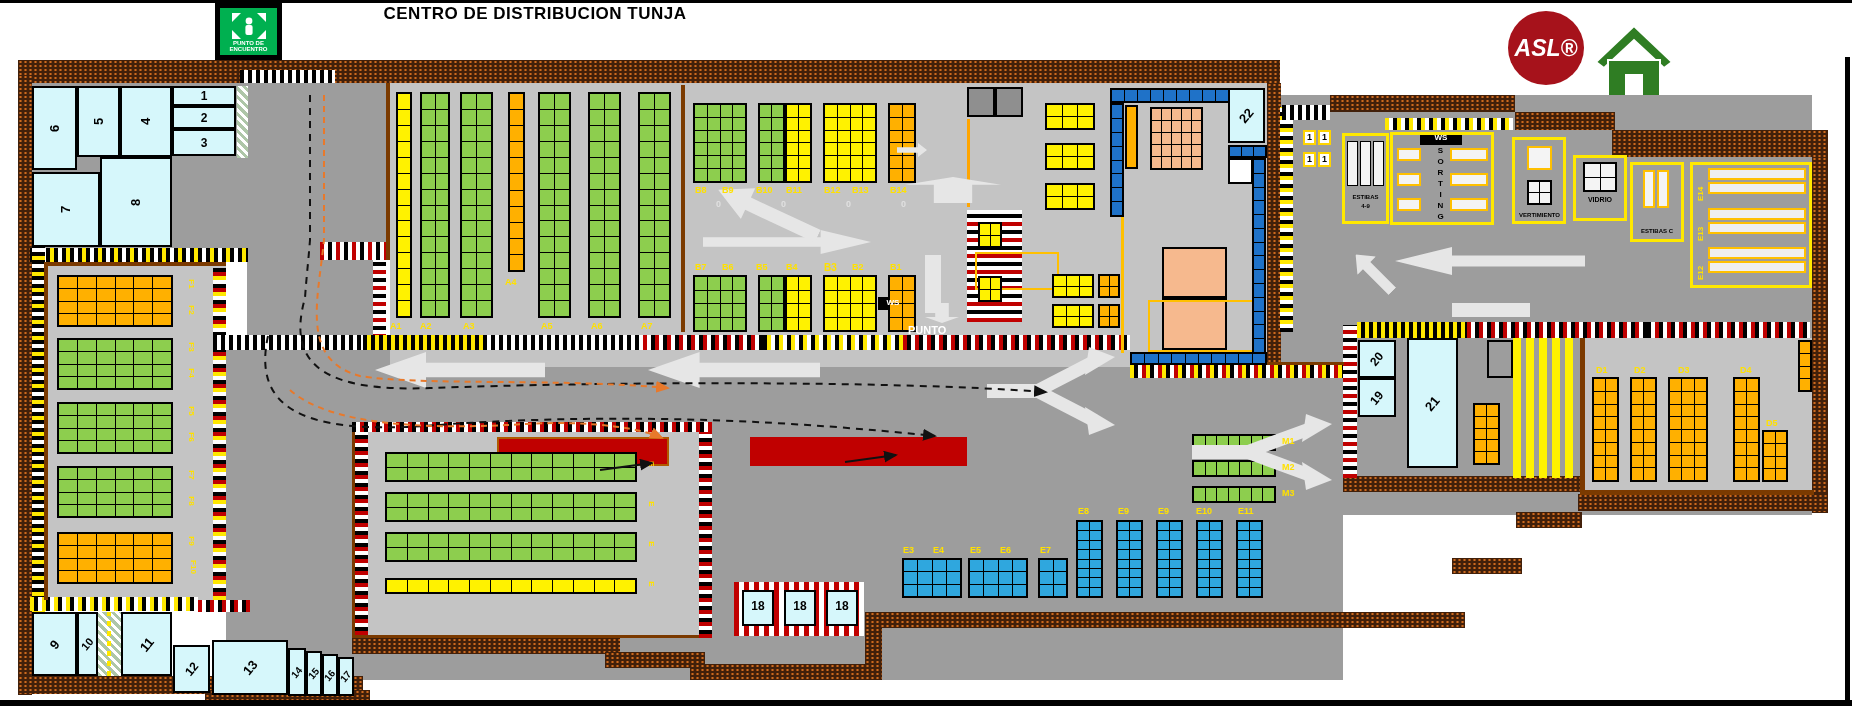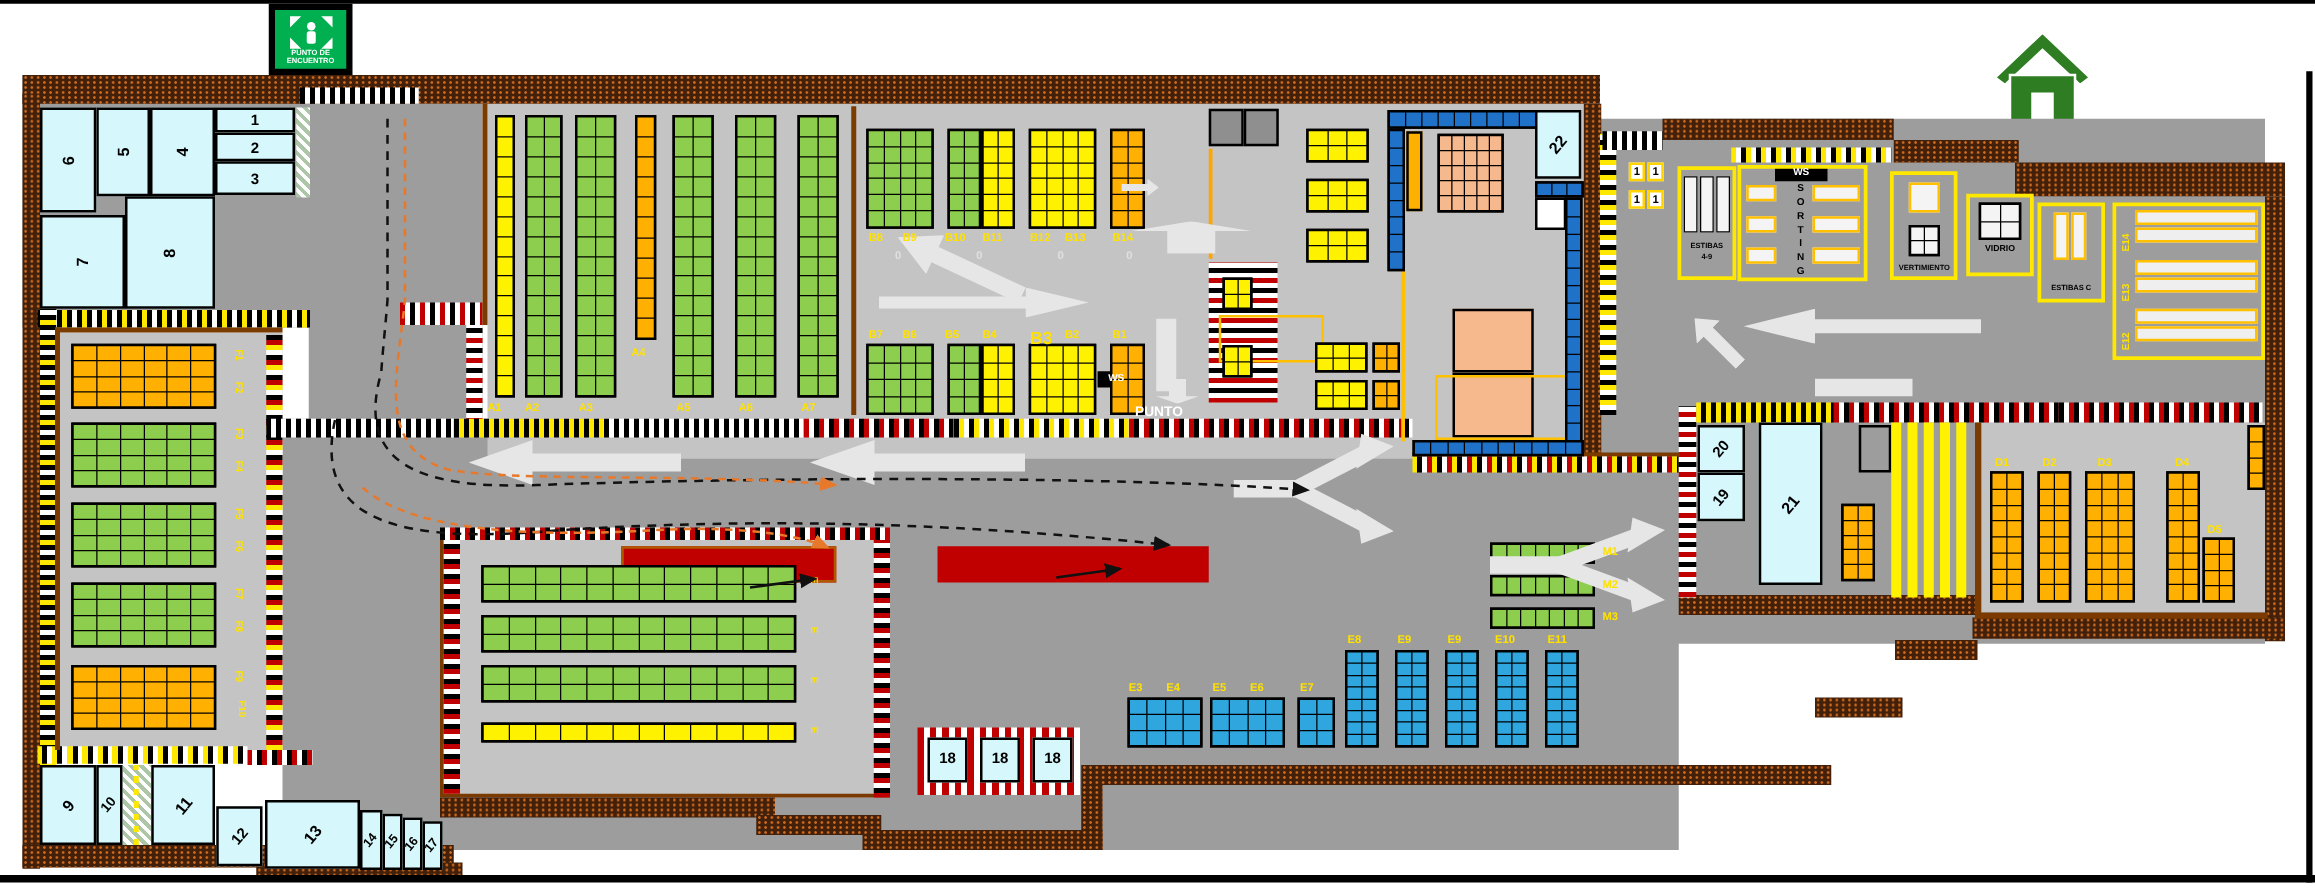--- a/index.html
+++ b/index.html
@@ -41,21 +41,25 @@
         <circle cx="20" cy="9" r="3.4" fill="#fff"></circle>
           <rect x="16.4" y="13" width="7.2" height="10" rx="2" fill="#fff"></rect>
       </svg>
       <div class="signtxt">
         <div>PUNTO DE</div>
         <div>ENCUENTRO</div>
       </div>
     </div>
   </div>
   <div class="hdr-title">
+    <div class="t1">CENTRO DE DISTRIBUCION TUNJA</div>
   </div>
+  <div class="asl">
+      <span>ASL®</span>
+    </div>
   <svg class="abs" style="left:1594px;top:24px" width="80" height="78" viewBox="0 0 80 78">
     <polygon points="2,38 40,2 78,38 70,44 40,16 10,44" fill="#2F7D23" stroke="#fff" stroke-width="2"></polygon>
     <rect x="14" y="36" width="52" height="40" fill="#2F7D23" stroke="#fff" stroke-width="2"></rect>
     <rect x="31" y="50" width="18" height="26" fill="#fff"></rect>
   </svg>
 
   <div id="plan" class="abs" style="left:0;top:0;width:1852px;height:710px">
       <div class="abs" style="left: 247px; top: 83px; width: 139px; height: 252px; z-index: 1; background: rgb(157, 157, 157);"></div>
       <div class="abs" style="left: 18px; top: 60px; width: 230px; height: 202px; z-index: 1; background: rgb(157, 157, 157);"></div>
       <div class="abs" style="left: 226px; top: 335px; width: 1117px; height: 345px; z-index: 1; background: rgb(157, 157, 157);"></div>
@@ -1228,21 +1232,21 @@
       <div class="txt" style="left: 722px; top: 186px; font-size: 9px; color: rgb(255, 225, 0); z-index: 7; font-weight: bold;">B9</div>
       <div class="txt" style="left: 756px; top: 186px; font-size: 9px; color: rgb(255, 225, 0); z-index: 7; font-weight: bold;">B10</div>
       <div class="txt" style="left: 786px; top: 186px; font-size: 9px; color: rgb(255, 225, 0); z-index: 7; font-weight: bold;">B11</div>
       <div class="txt" style="left: 824px; top: 186px; font-size: 9px; color: rgb(255, 225, 0); z-index: 7; font-weight: bold;">B12</div>
       <div class="txt" style="left: 852px; top: 186px; font-size: 9px; color: rgb(255, 225, 0); z-index: 7; font-weight: bold;">B13</div>
       <div class="txt" style="left: 890px; top: 186px; font-size: 9px; color: rgb(255, 225, 0); z-index: 7; font-weight: bold;">B14</div>
       <div class="txt" style="left: 695px; top: 263px; font-size: 9px; color: rgb(255, 225, 0); z-index: 7; font-weight: bold;">B7</div>
       <div class="txt" style="left: 722px; top: 263px; font-size: 9px; color: rgb(255, 225, 0); z-index: 7; font-weight: bold;">B6</div>
       <div class="txt" style="left: 756px; top: 263px; font-size: 9px; color: rgb(255, 225, 0); z-index: 7; font-weight: bold;">B5</div>
       <div class="txt" style="left: 786px; top: 263px; font-size: 9px; color: rgb(255, 225, 0); z-index: 7; font-weight: bold;">B4</div>
-      <div class="txt" style="left: 824px; top: 263px; font-size: 14px; color: rgb(255, 225, 0); z-index: 7; font-weight: bold;">B3</div>
+      <div class="txt" style="left: 824px; top: 263px; font-size: 10px; color: rgb(255, 225, 0); z-index: 7; font-weight: bold;">B3</div>
       <div class="txt" style="left: 852px; top: 263px; font-size: 9px; color: rgb(255, 225, 0); z-index: 7; font-weight: bold;">B2</div>
       <div class="txt" style="left: 890px; top: 263px; font-size: 9px; color: rgb(255, 225, 0); z-index: 7; font-weight: bold;">B1</div>
       <div class="txt" style="left: 716px; top: 200px; font-size: 9px; color: rgb(224, 224, 224); z-index: 7; font-weight: bold;">0</div>
       <div class="txt" style="left: 781px; top: 200px; font-size: 9px; color: rgb(224, 224, 224); z-index: 7; font-weight: bold;">0</div>
       <div class="txt" style="left: 846px; top: 200px; font-size: 9px; color: rgb(224, 224, 224); z-index: 7; font-weight: bold;">0</div>
       <div class="txt" style="left: 901px; top: 200px; font-size: 9px; color: rgb(224, 224, 224); z-index: 7; font-weight: bold;">0</div>
       <div class="txt" style="left: 908px; top: 325px; font-size: 11px; color: rgb(255, 255, 255); z-index: 7; font-weight: bold;">PUNTO</div>
       <div class="txt" style="left: 878px; top: 299px; font-size: 8px; color: rgb(255, 255, 255); z-index: 7; font-weight: bold; width: 30px; text-align: center;">WS</div>
       <div class="txt" style="left: 1420px; top: 134px; font-size: 8px; color: rgb(255, 255, 255); z-index: 7; font-weight: bold; width: 42px; text-align: center;">WS</div>
       <div class="txt" style="left: 903px; top: 546px; font-size: 9px; color: rgb(255, 225, 0); z-index: 7; font-weight: bold;">E3</div>

